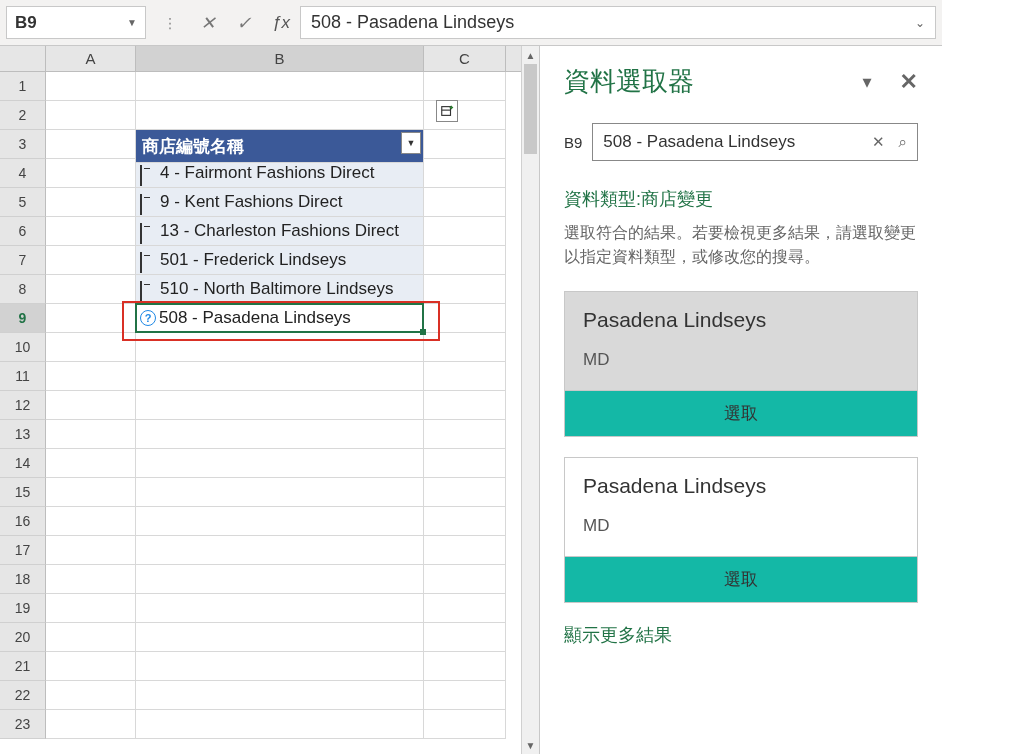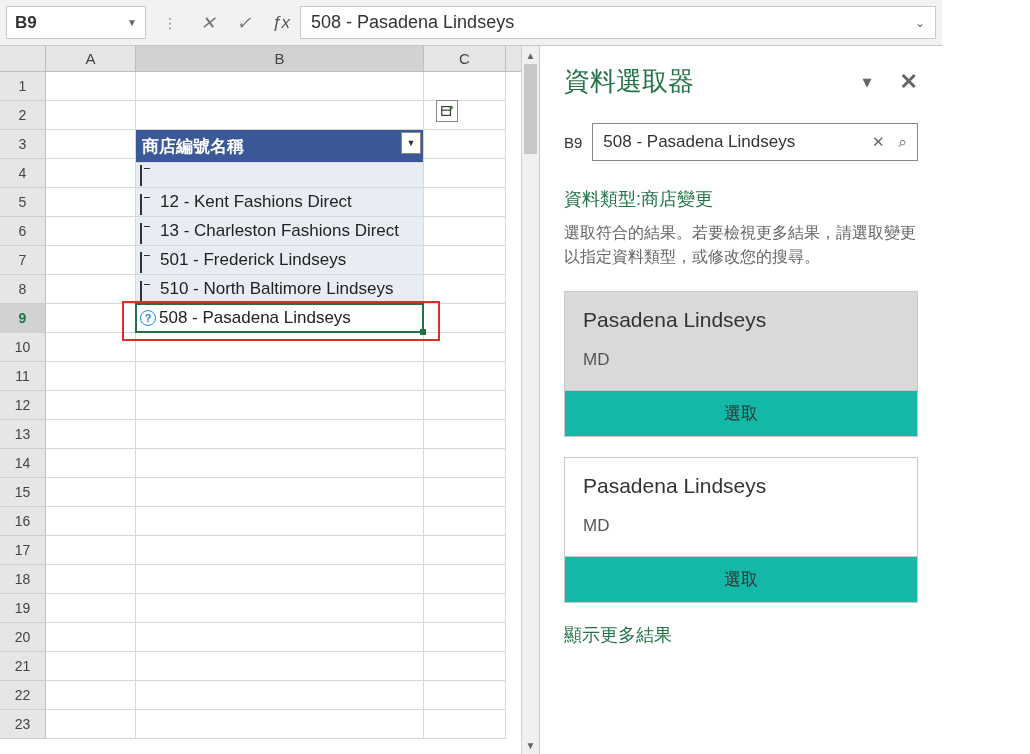--- a/index.html
+++ b/index.html
@@ -139,29 +139,30 @@
             <span class="filter">▼</span>
           </div>
           <div class="cell colC"></div>
           </div>
 
         <div class="row-block">
             <div class="rowh">4</div>
             <div class="cell colA"></div>
             <div class="cell colB data-cell">
               <span class="icon"><span class="bldg-icon"></span></span>
+              <span>4 - Fairmont Fashions Direct</span>
             </div>
             <div class="cell colC"></div>
           </div>
         <div class="row-block">
             <div class="rowh">5</div>
             <div class="cell colA"></div>
             <div class="cell colB data-cell">
               <span class="icon"><span class="bldg-icon"></span></span>
-              <span>12 - Kent Fashions Direct</span>
+              <span>9 - Kent Fashions Direct</span>
             </div>
             <div class="cell colC"></div>
           </div>
         <div class="row-block">
             <div class="rowh">6</div>
             <div class="cell colA"></div>
             <div class="cell colB data-cell">
               <span class="icon"><span class="bldg-icon"></span></span>
               <span>13 - Charleston Fashions Direct</span>
             </div>

